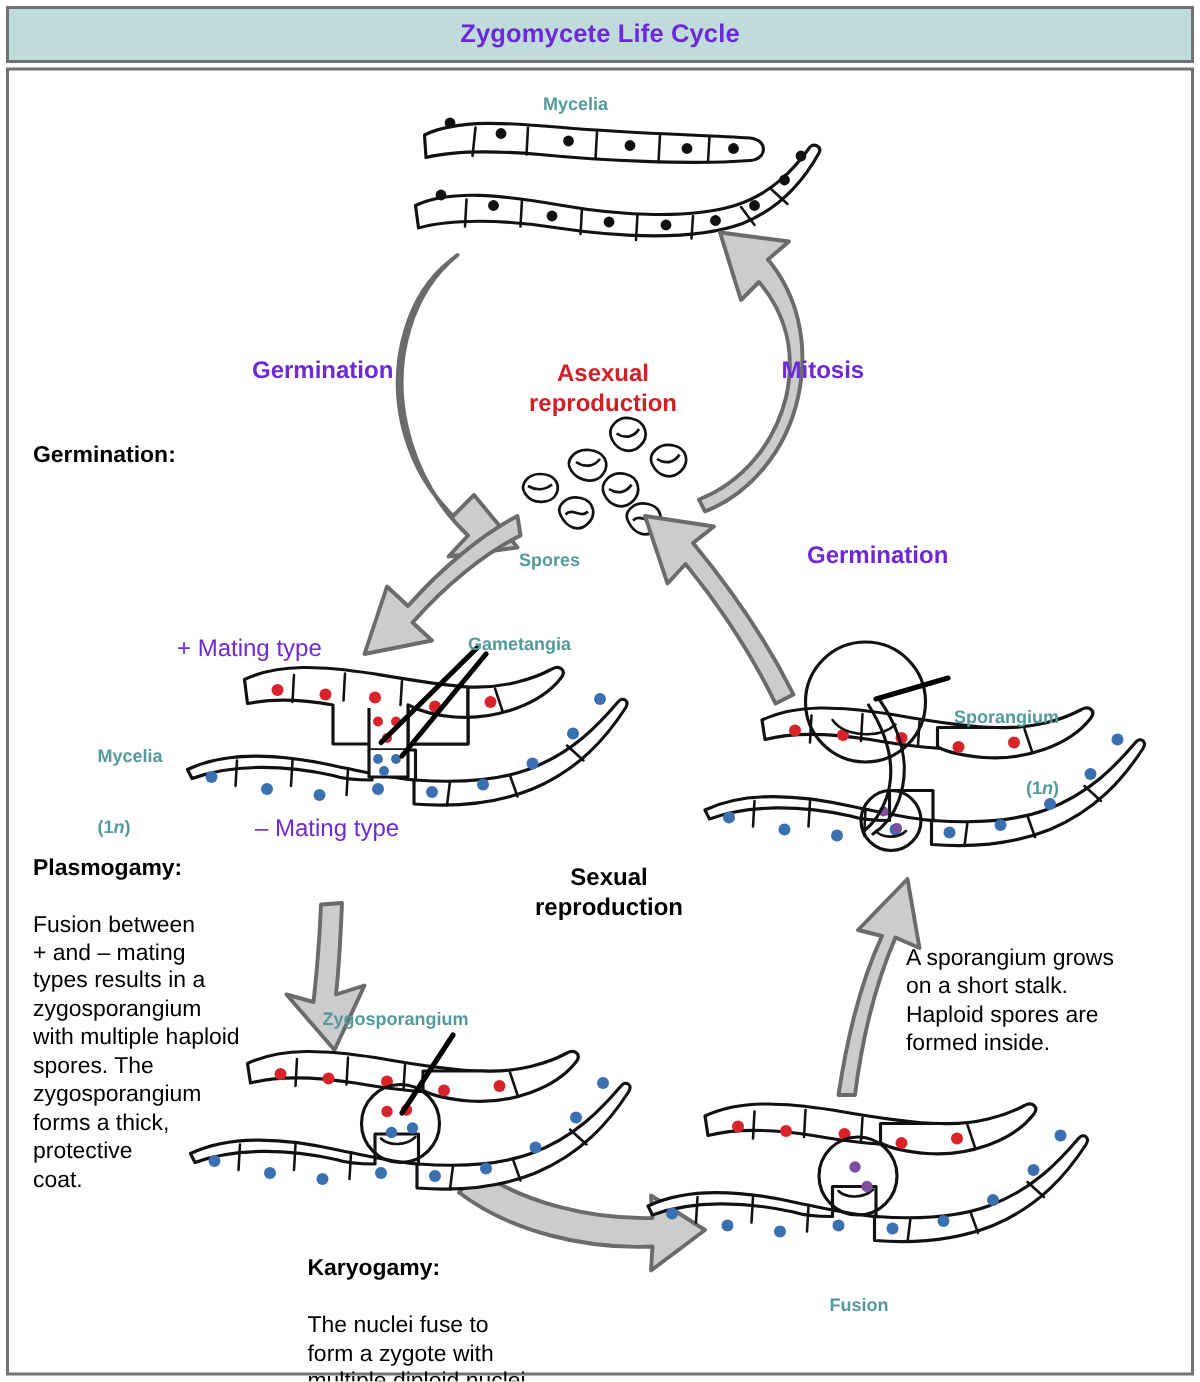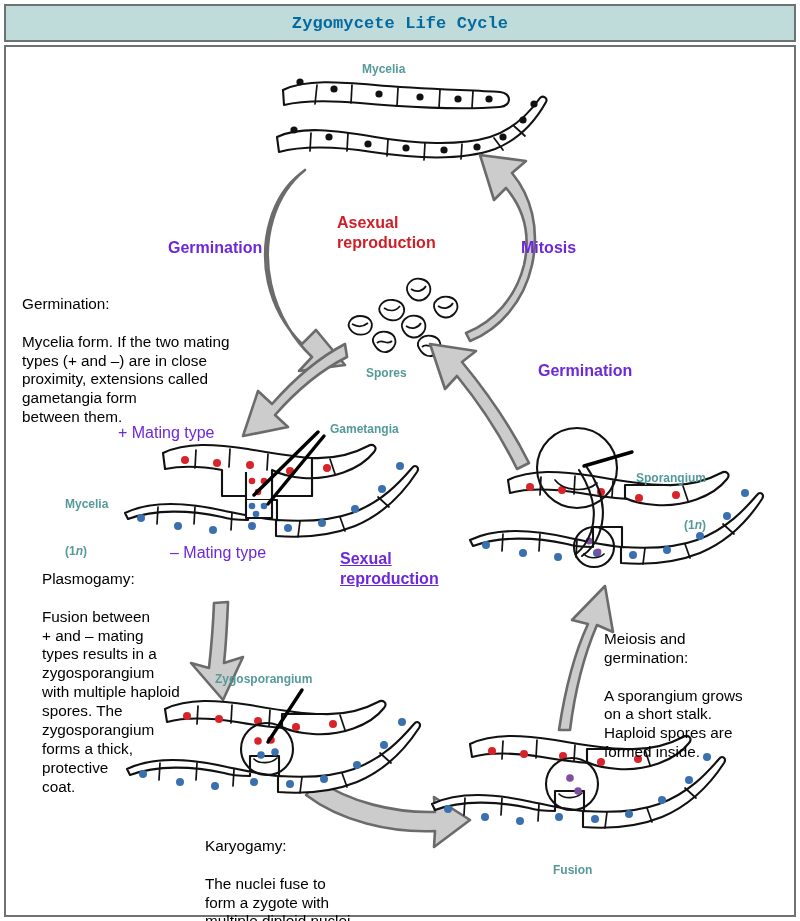--- a/index.html
+++ b/index.html
@@ -22,23 +22,22 @@
     width: 792px; height: 38px;
     background: #bfdcdb;
     border: 2px solid #6f7275;
     display: flex;
     align-items: center;
     justify-content: center;
   }
   #title-text {
     font-size: 17px;
     font-weight: bold;
-    color: #0369a1;
+    color: #6d28d9;
     letter-spacing: 0.1px;
-    font-family: Liberation Mono, monospace;
   }
   
   #body-panel {
     position: absolute;
     left: 4px; top: 45px;
     width: 792px; height: 872px;
     background: #ffffff;
     border: 2px solid #6f7275;
   }
   
@@ -49,35 +48,35 @@
     pointer-events: none;
   }
   
   .lbl {
     position: absolute;
     white-space: pre;
     line-height: 1.22;
   }
   .teal   { color: #559a9a; font-weight: bold; }
   .red    { color: #cf2027; font-weight: bold; }
-  .green  { color: #6d28d9; font-weight: bold; text-decoration: underline; }
+  .green  { color: #000000; font-weight: bold; }
   .blk    { color: #6d28d9; }
   .bold   { font-weight: bold; }
   .f17 { font-size: 12px; }
   .f16 { font-size: 16px; }
   .para {
     position: absolute;
     color: #000;
     font-size: 15.3px;
     line-height: 1.235;
     white-space: pre-line;
   }
-  .para .hd { font-weight: normal; display: block; }
+  .para .hd { font-weight: bold; display: block; }
   .ital { font-style: italic; }
-  .ctr { text-align: left; }
+  .ctr { text-align: center; margin-top: 27px; }
 </style>
 </head>
 <body>
 
 <div id="figure">
 
   <div id="title-bar">
     <div id="title-text">Zygomycete Life Cycle</div>
   </div>
 
@@ -445,60 +444,55 @@
 
   <div class="lbl teal f17" style="left:362px; top:62px;">Mycelia</div>
 
   <div class="lbl red f16 ctr" style="left:337px; top:213px; width:130px;">Asexual
 reproduction</div>
 
   <div class="lbl blk bold f16" style="left:168px; top:238px;">Germination</div>
 
   <div class="lbl blk bold f16" style="left:521px; top:238px;">Mitosis</div>
 
-  <div class="lbl teal f17" style="left:366px; top:366px;">Spores</div>
+  <div class="lbl teal f17" style="left:346px; top:366px;">Spores</div>
 
   <div class="lbl blk bold f16" style="left:538px; top:361px;">Germination</div>
 
   <div class="lbl green f16 ctr" style="left:340px; top:549px; width:132px;">Sexual
 reproduction</div>
 
   <div class="lbl blk f16" style="left:118px; top:423px;">+ Mating type</div>
 
   <div class="lbl blk f16" style="left:170px; top:543px;">– Mating type</div>
 
-  <div class="lbl teal f17" style="left:330px; top:422px;">Gametangia</div>
+  <div class="lbl teal f17" style="left:312px; top:422px;">Gametangia</div>
 
   <div class="lbl teal f17" style="left:65px; top:466px; line-height:1.3;">
     <div><span>Mycelia</span></div>
     <div><span>(1</span><span class="ital">n</span><span>)</span></div>
   </div>
 
   <div class="lbl teal f17" style="left:215px; top:672px;">Zygosporangium</div>
 
   <div class="lbl teal f17" style="left:553px; top:832px; line-height:1.3;">
     <div><span>Fusion</span></div>
     
   </div>
 
   <div class="lbl teal f17" style="left:636px; top:440px; line-height:1.3;">
     <div><span>Sporangium</span></div>
     <div style="text-align:right;"><span>(1</span><span class="ital">n</span><span>)</span></div>
   </div>
 
   <div class="para" style="left:22px; top:276px; width:268px;">
     <span class="hd">Germination:</span>
-    <span>Mycelia form. If the two mating
-types (+ and –) are in close
-proximity, extensions called
-gametangia form
-between them.</span>
-  </div>
-
-  <div class="para" style="left:22px; top:551px; width:185px;margin-left:20px;">
+  </div>
+
+  <div class="para" style="left:22px; top:551px; width:185px;">
     <span class="hd">Plasmogamy:</span>
     <span>Fusion between
 + and – mating
 types results in a
 zygosporangium
 with multiple haploid
 spores. The
 zygosporangium
 forms a thick,
 protective
@@ -506,21 +500,19 @@
   </div>
 
   <div class="para" style="left:205px; top:818px; width:230px;">
     <span class="hd">Karyogamy:</span>
     <span>The nuclei fuse to
 form a zygote with
 multiple diploid nuclei.</span>
   </div>
 
   <div class="para" style="left:604px; top:611px; width:180px;">
-    <span class="hd">Meiosis and
-germination:</span>
     <span>A sporangium grows
 on a short stalk.
 Haploid spores are
 formed inside.</span>
   </div>
 
 </div>
 
 </body></html>

